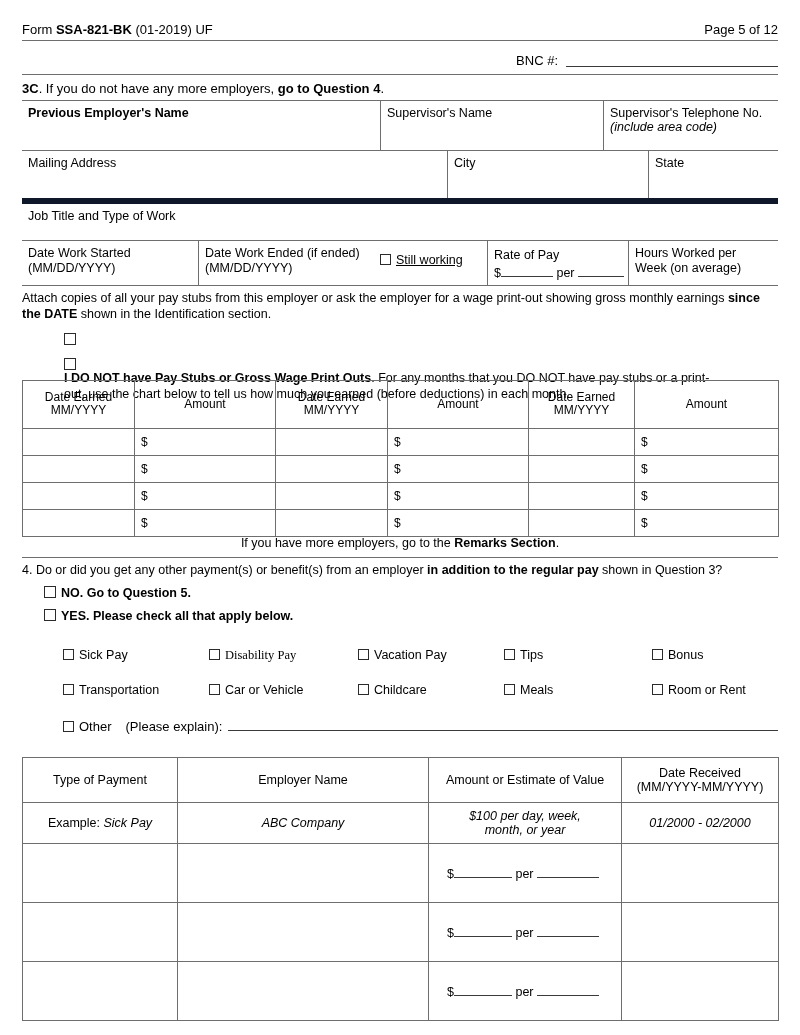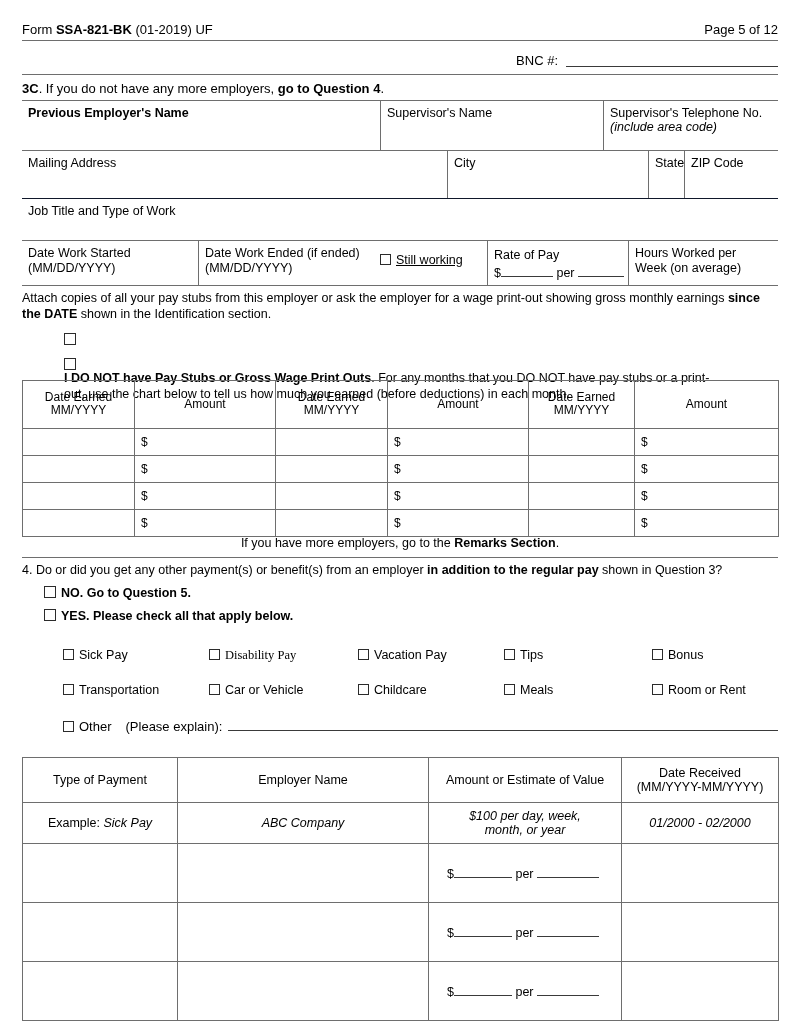--- a/index.html
+++ b/index.html
@@ -90,21 +90,21 @@
   .emp-cell {
     padding: 5px 6px 4px 6px;
     box-sizing: border-box;
     position: relative;
   }
   .vline {
     border-left: 1px solid #6e6e6e;
   }
   .r1 { height: 49px; }
   .r2 { height: 47px; }
-  .jobrow { height: 42px; border-top: 1px solid #0f172a; padding: 5px 6px; box-sizing: border-box;}
+  .jobrow { height: 42px; border-top: 6px solid #0f172a; padding: 5px 6px; box-sizing: border-box;}
   .r3 { height: 44px; }
 
   .cellnote { font-style: italic; }
 
   
   .cb {
     display: inline-block;
     width: 11px;
     height: 11px;
     border: 1px solid #2b2b2b;
@@ -300,23 +300,20 @@
 
     <div class="emp-row r2">
       <div class="emp-cell" style="width:425px;">
         <span>Mailing Address</span>
       </div>
       <div class="emp-cell vline" style="width:201px;">
         <span>City</span>
       </div>
       <div class="emp-cell vline" style="width:36px;">
         <span>State</span>
-      </div>
-      <div class="emp-cell vline" style="width:94px;">
-        <span>ZIP Code</span>
       </div>
     </div>
 
     <div class="jobrow">
       <span>Job Title and Type of Work</span>
     </div>
 
     <div class="emp-row r3" style="border-bottom:1px solid #6e6e6e;">
       <div class="emp-cell" style="width:176px; line-height:1.2;">
         <span>Date Work Started</span><br>

